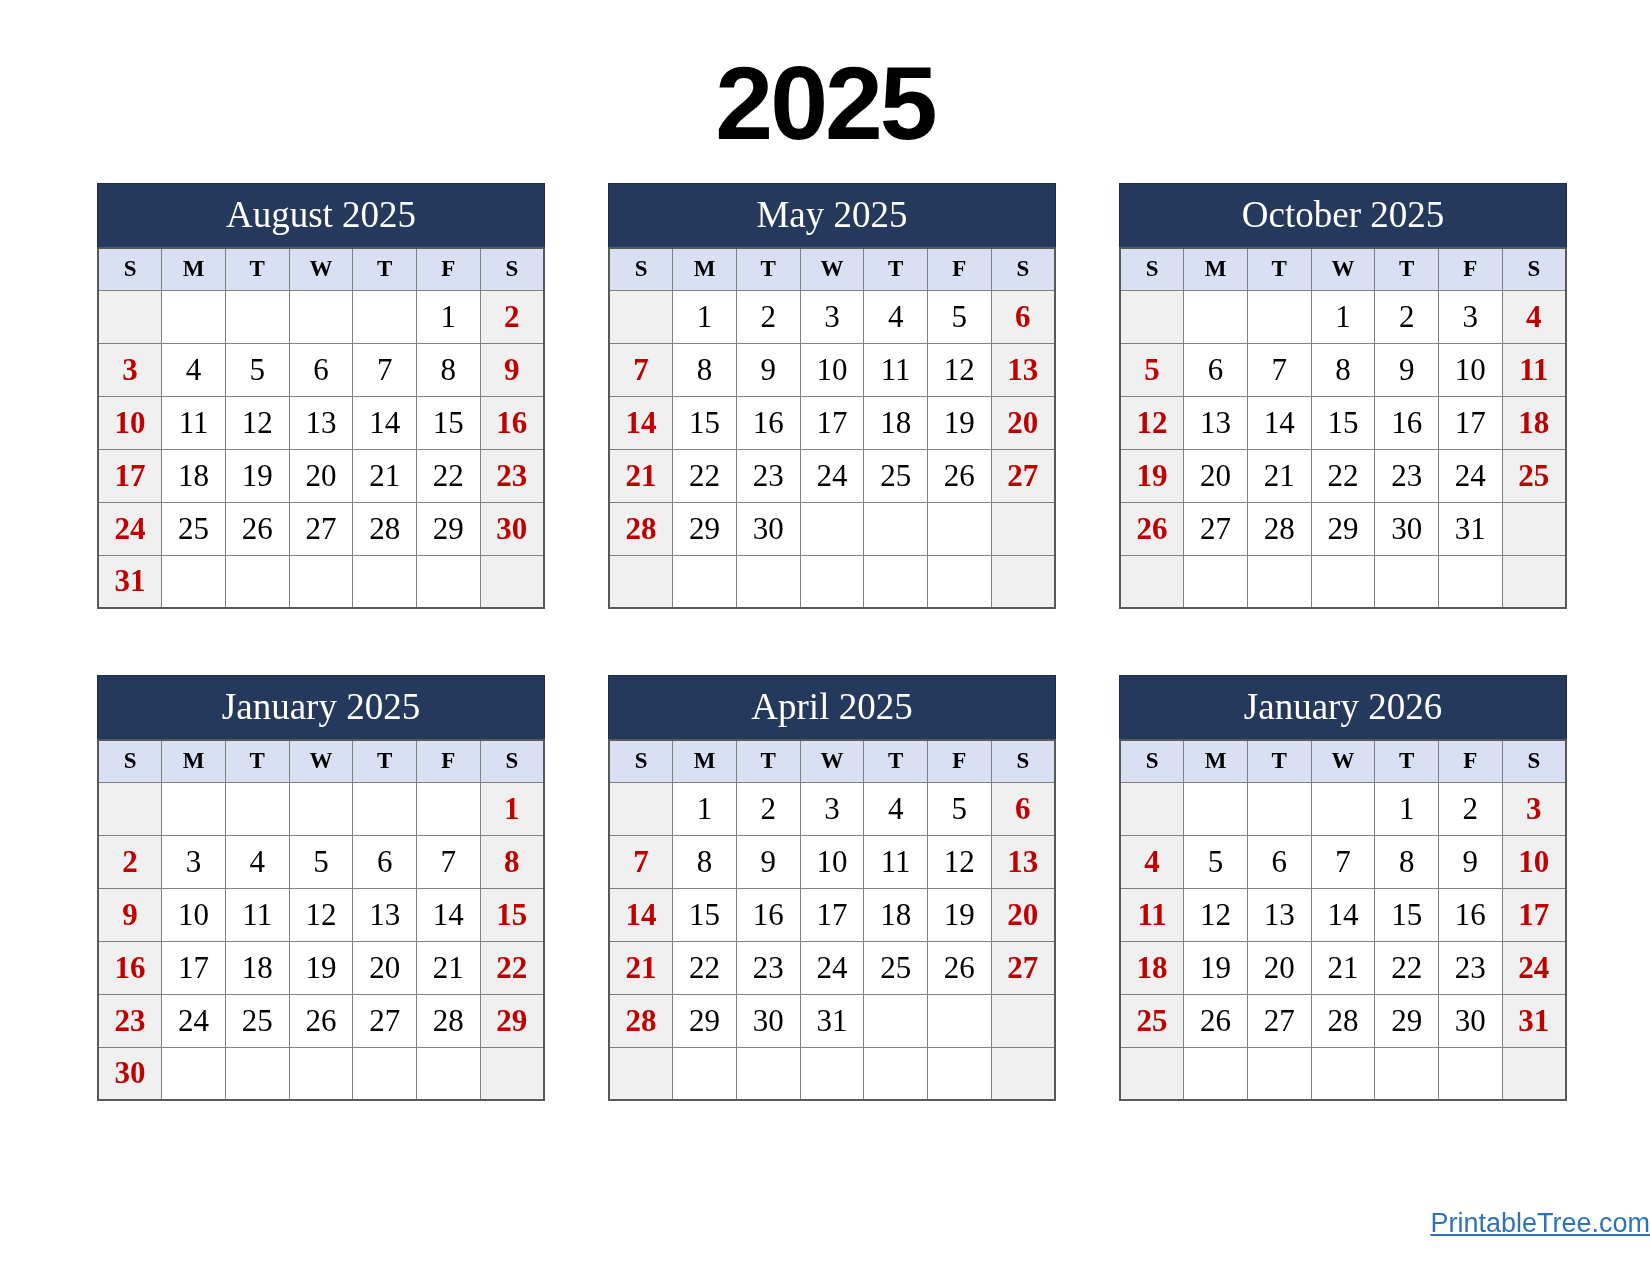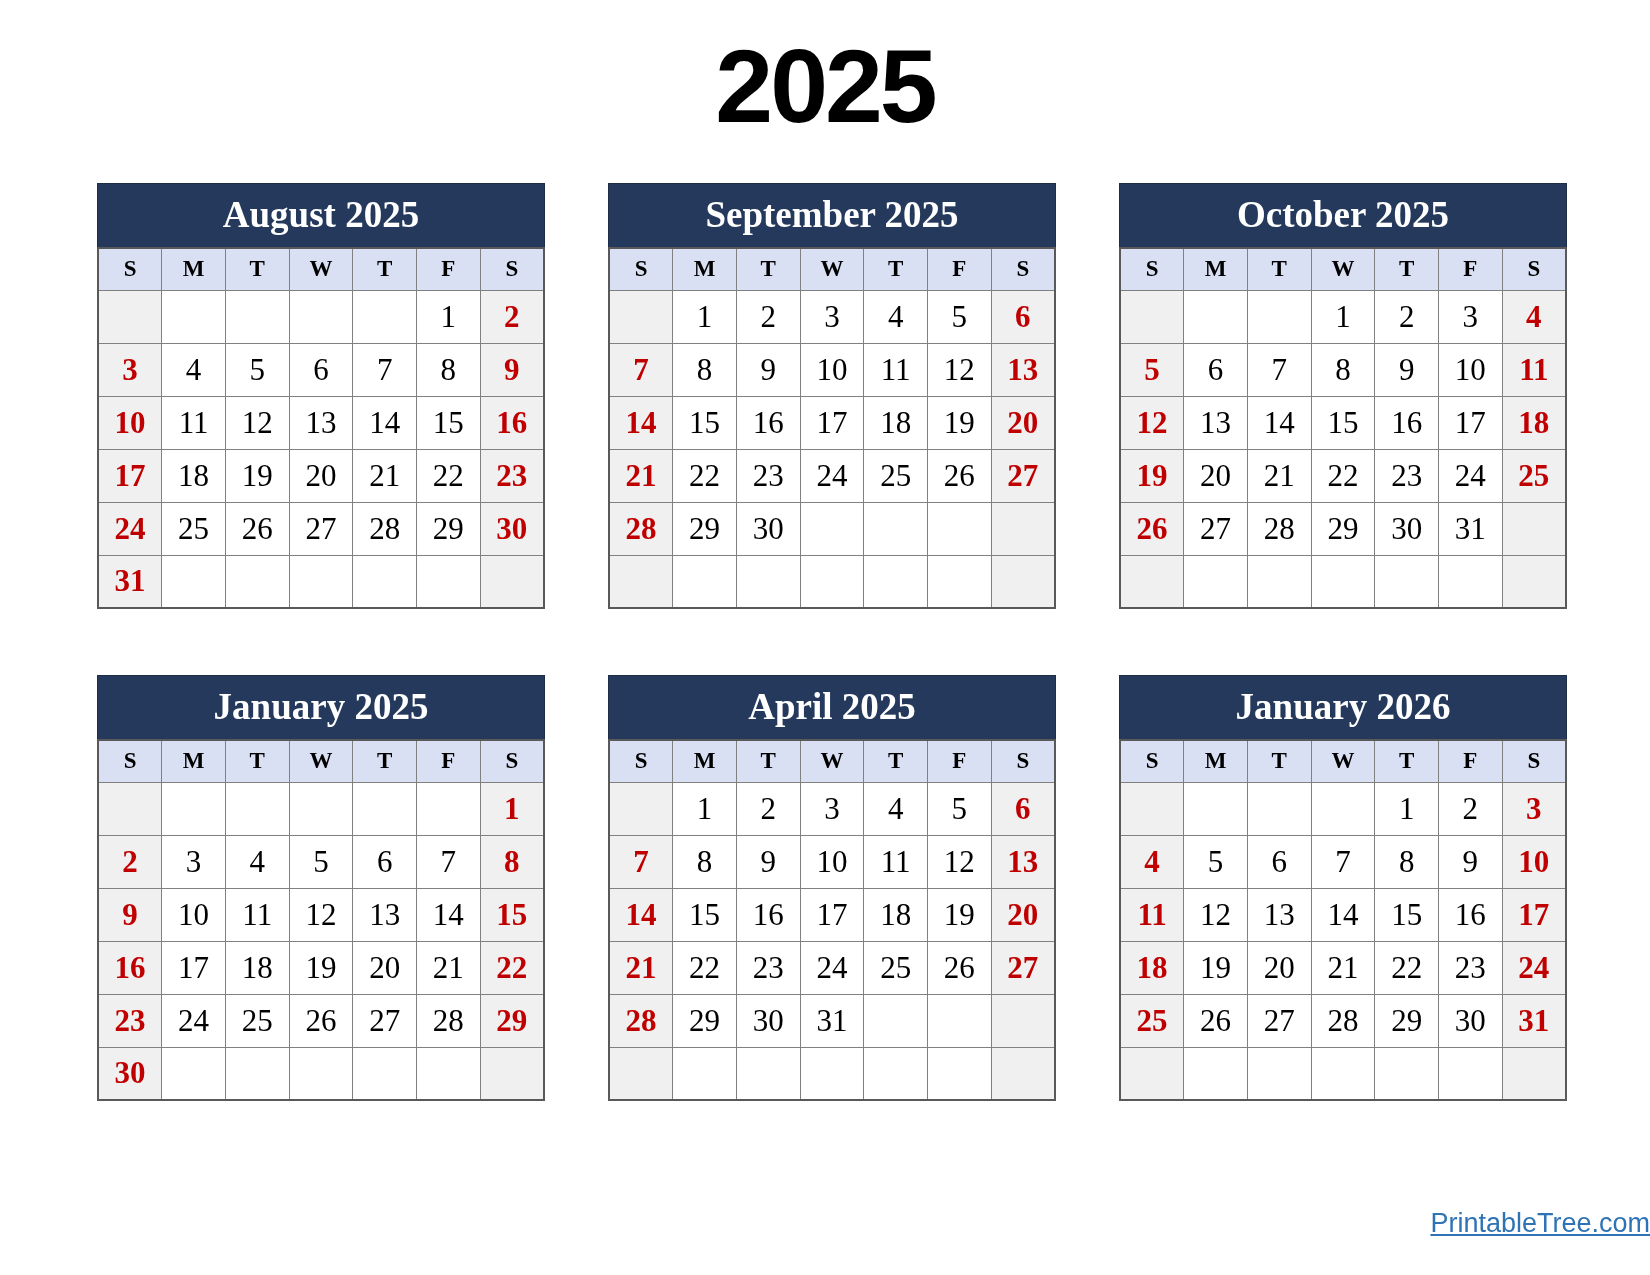--- a/index.html
+++ b/index.html
@@ -6,21 +6,21 @@
   html, body { background: #ffffff; }
   .page {
     position: relative;
     width: 1650px;
     height: 1275px;
     background: #ffffff;
     overflow: hidden;
     font-family: "Liberation Serif", serif;
   }
   .year-title {
-    padding-top: 34px;
+    padding-top: 51px;
     text-align: center;
     font-family: "Liberation Sans", sans-serif;
     font-weight: 900;
     font-size: 104px;
     letter-spacing: -3px;
     line-height: 1.0;
     color: #000000;
   }
   .months-grid {
     position: absolute;
@@ -35,21 +35,21 @@
   .month-title {
     width: 448px;
     height: 64px;
     line-height: 62px;
     background: var(--header-bg, #24395B);
     border: 1px solid var(--header-border, #1d2d49);
     border-bottom: none;
     color: #ffffff;
     text-align: center;
     font-size: 37px;
-    font-weight: 700;
+    font-weight: 400;
     font-family: "Liberation Serif", serif;
   }
   table.month-table {
     border-collapse: collapse;
     table-layout: fixed;
     width: 448px;
     border: 2px solid var(--grid-outer, #595959);
   }
   table.month-table th {
     height: 42px;
@@ -165,21 +165,21 @@
               <td></td>
               <td></td>
               <td></td>
               <td></td>
               <td class="weekend"></td>
             </tr>
           </tbody>
         </table>
       </section>
       <section class="month">
-        <div class="month-title">September 2025</div>
+        <div class="month-title">May 2025</div>
         <table class="month-table">
           <thead>
             <tr>
               <th>S</th>
               <th>M</th>
               <th>T</th>
               <th>W</th>
               <th>T</th>
               <th>F</th>
               <th>S</th>

